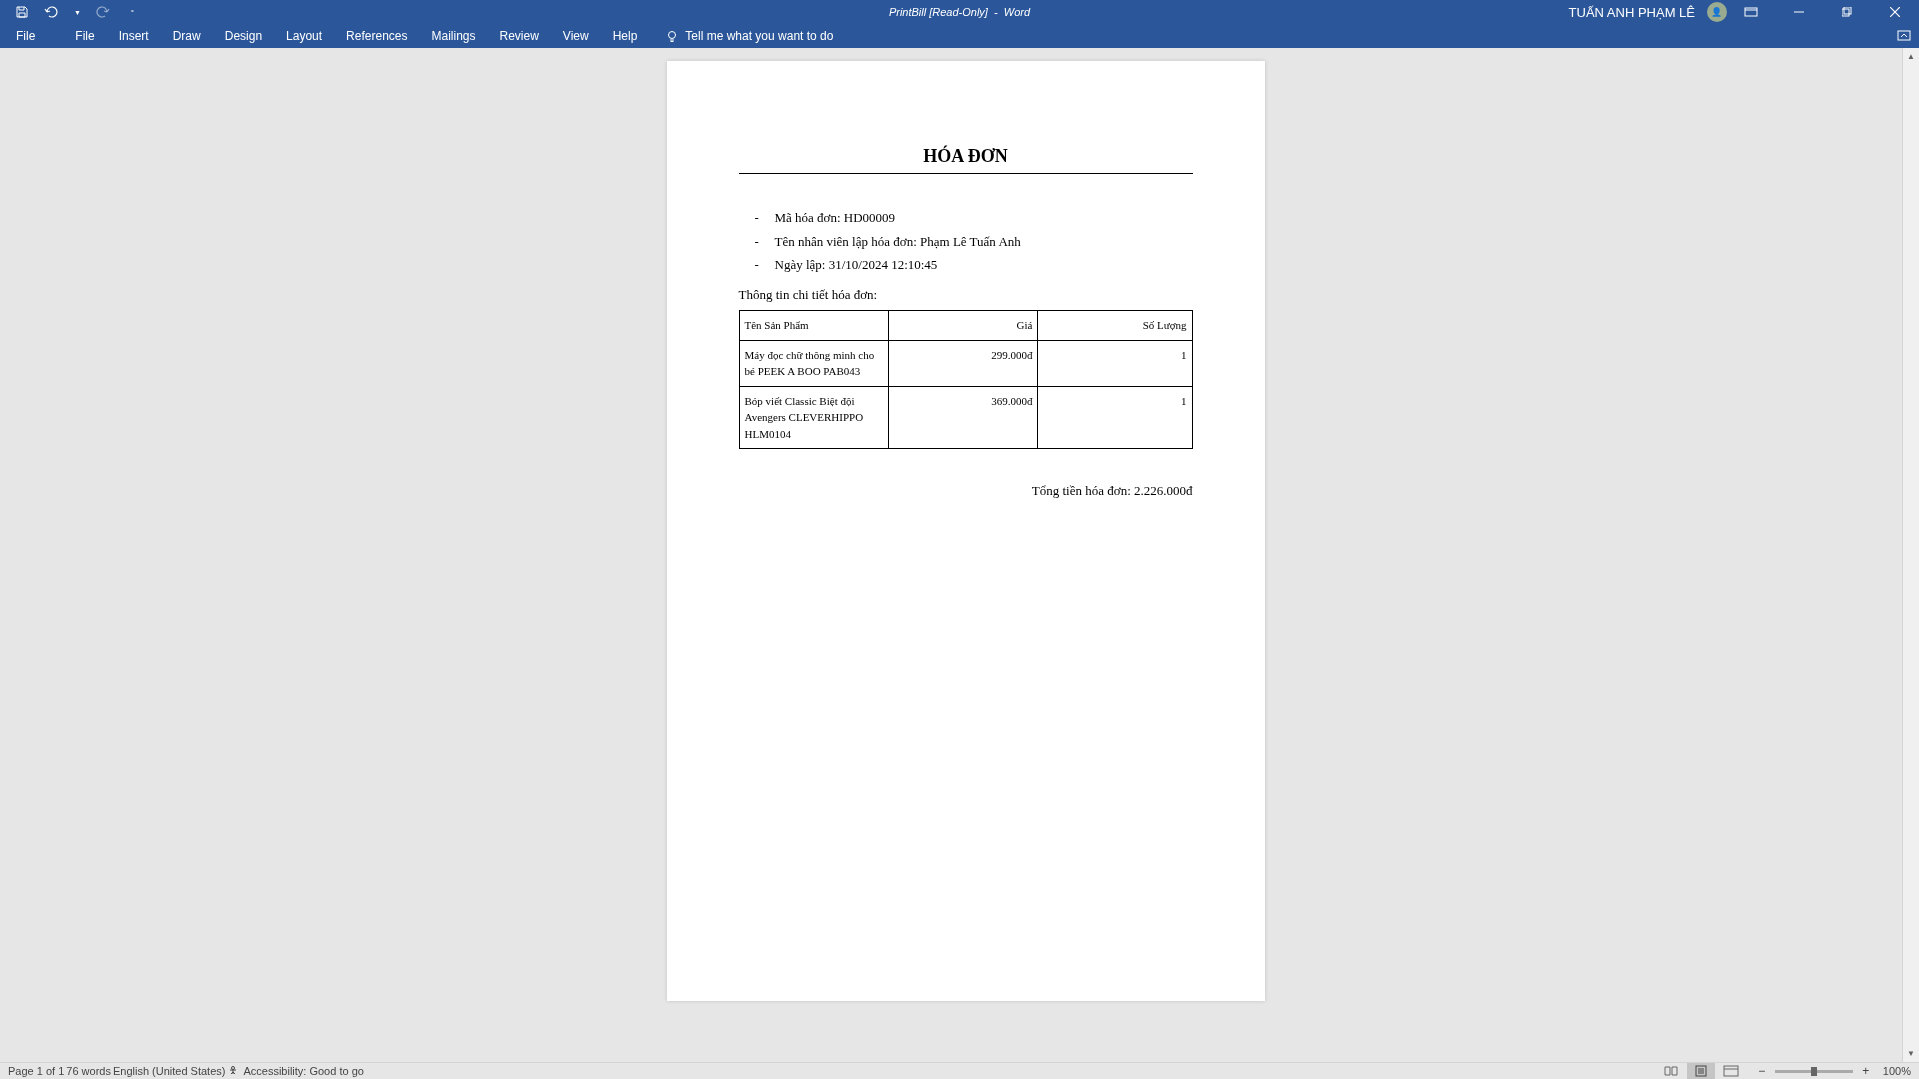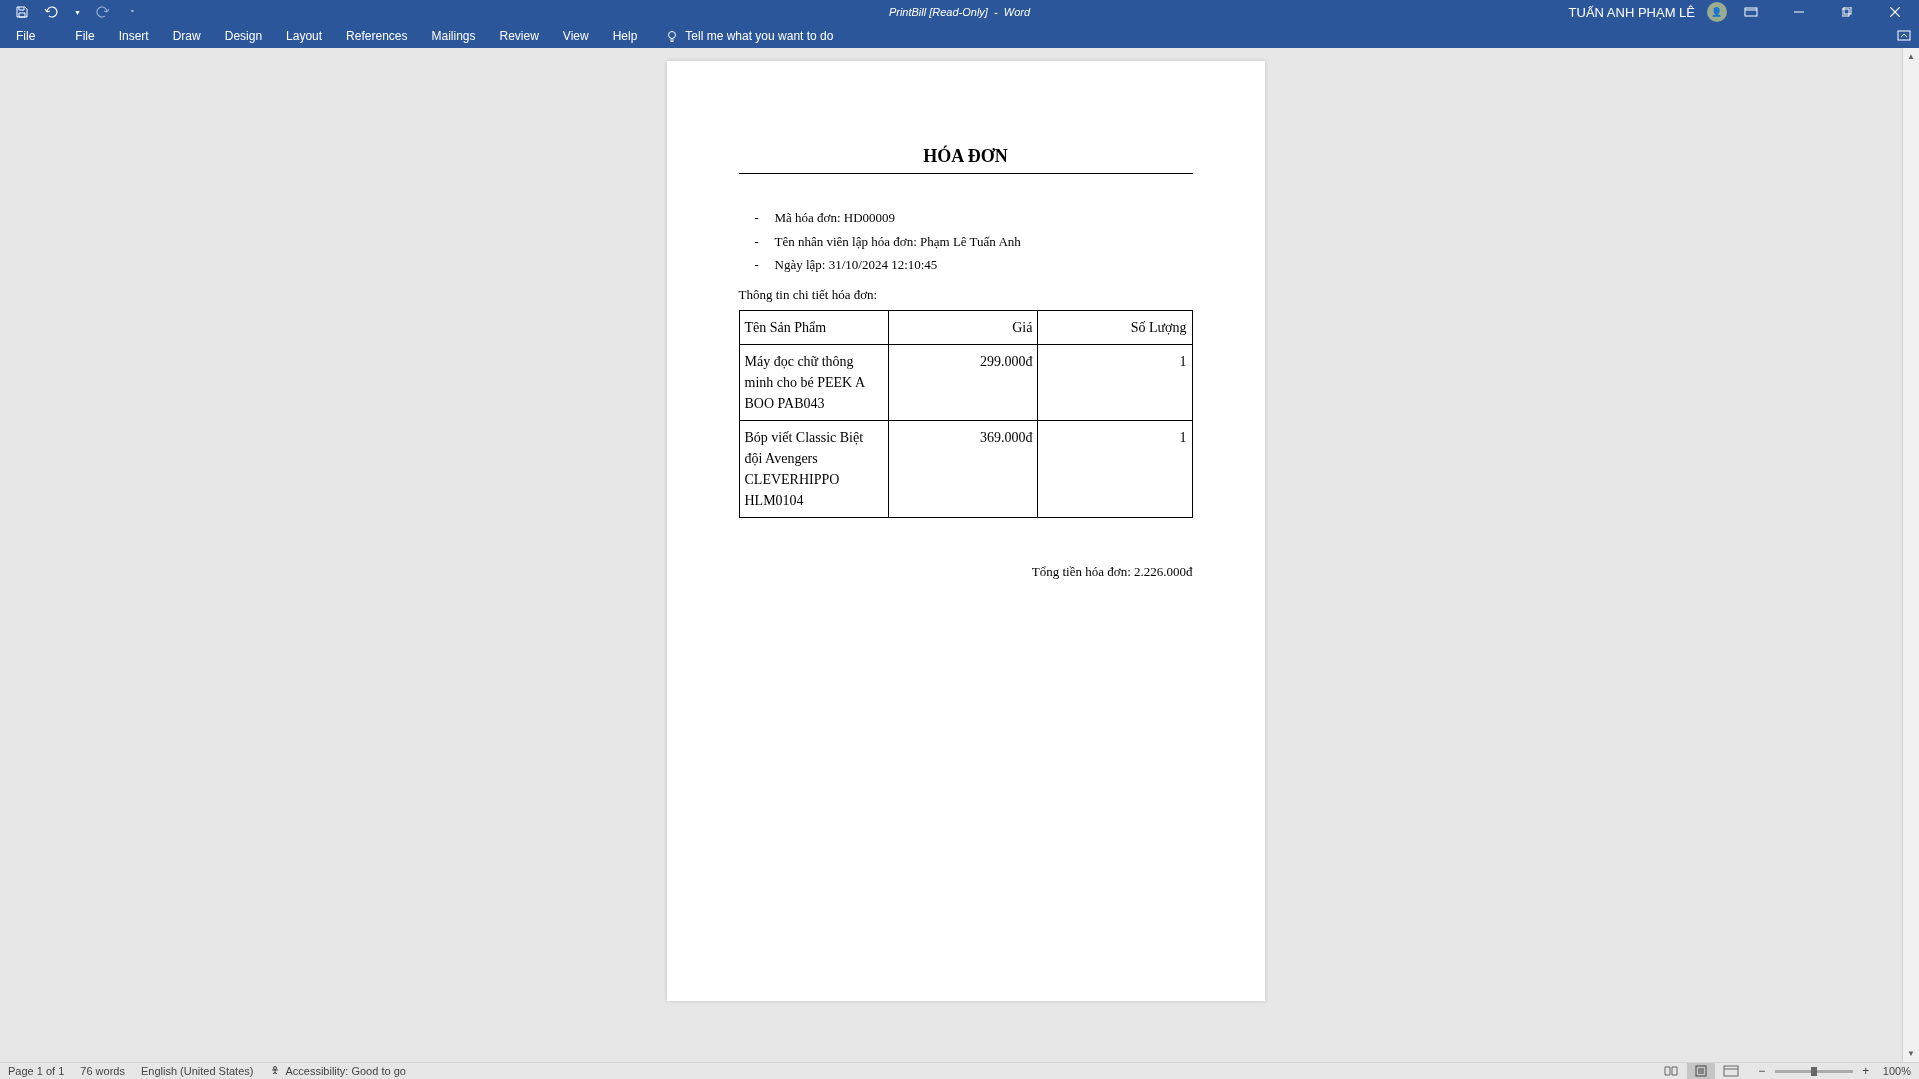--- a/index.html
+++ b/index.html
@@ -182,22 +182,22 @@
     .info-dash {
       width: 8px;
     }
     .detail-label {
       margin-bottom: 6px;
     }
     .invoice-table {
       width: 100%;
       border-collapse: collapse;
       font-family: "Times New Roman", serif;
-      font-size: 14px;
-      margin-bottom: 44px;
+      font-size: 11px;
+      margin-bottom: 32px;
     }
     .invoice-table th, .invoice-table td {
       border: 1px solid black;
       padding: 6px 5px;
       vertical-align: top;
     }
     .invoice-table th {
       font-weight: normal;
       text-align: left;
     }
@@ -227,21 +227,21 @@
       background: #e6e6e6;
       border-top: 1px solid #d4d4d4;
       display: flex;
       align-items: center;
       font-size: 11px;
       color: #444;
       padding: 0 8px;
     }
     .status-left {
       display: flex;
-      gap: 16px;
+      gap: 2px;
     }
     .status-item {
       display: flex;
       align-items: center;
       gap: 4px;
     }
     .status-right {
       margin-left: auto;
       display: flex;
       align-items: center;

